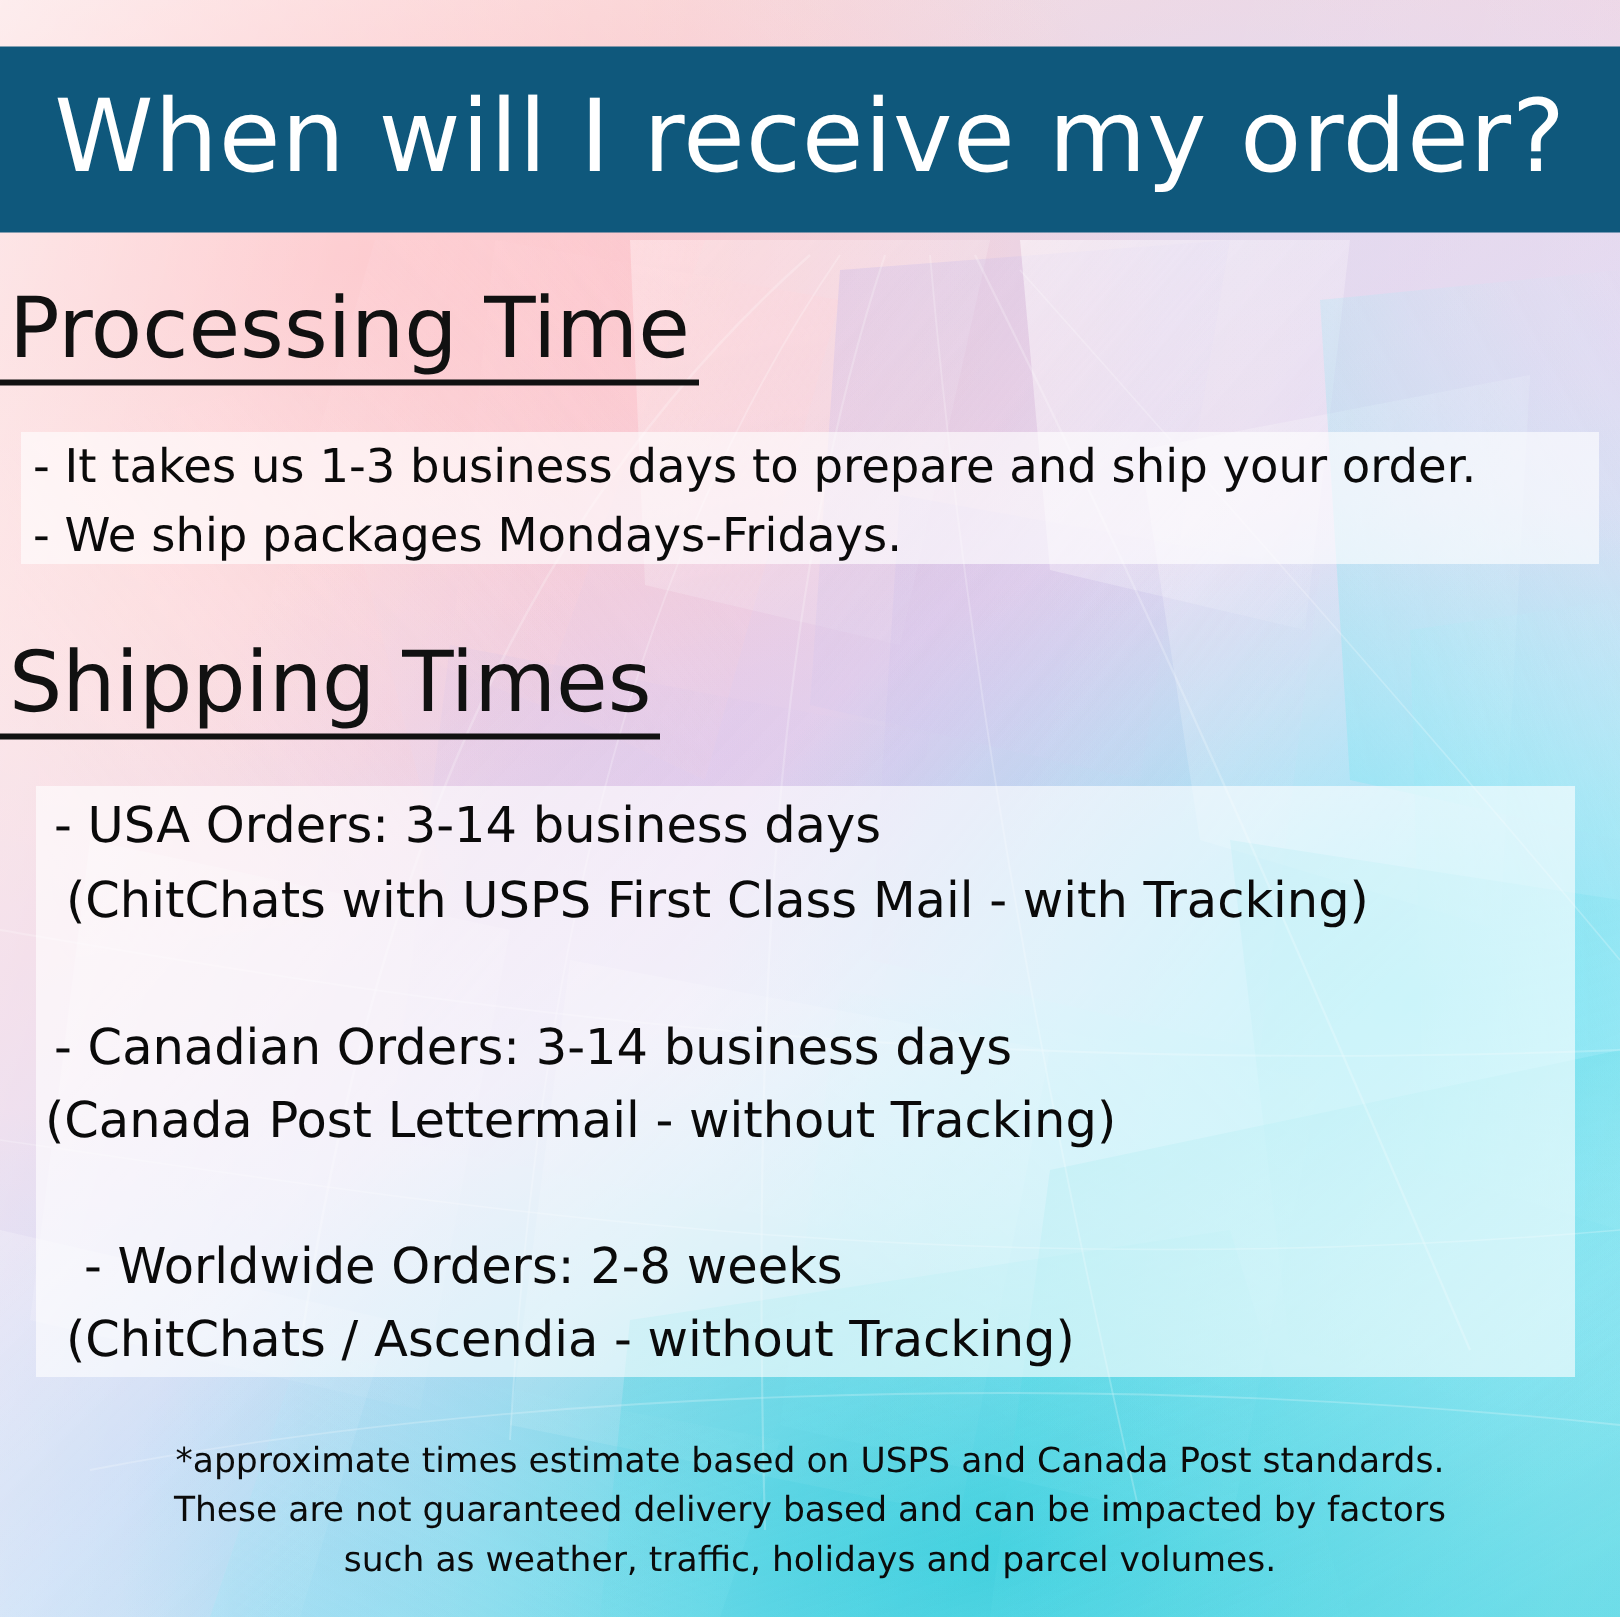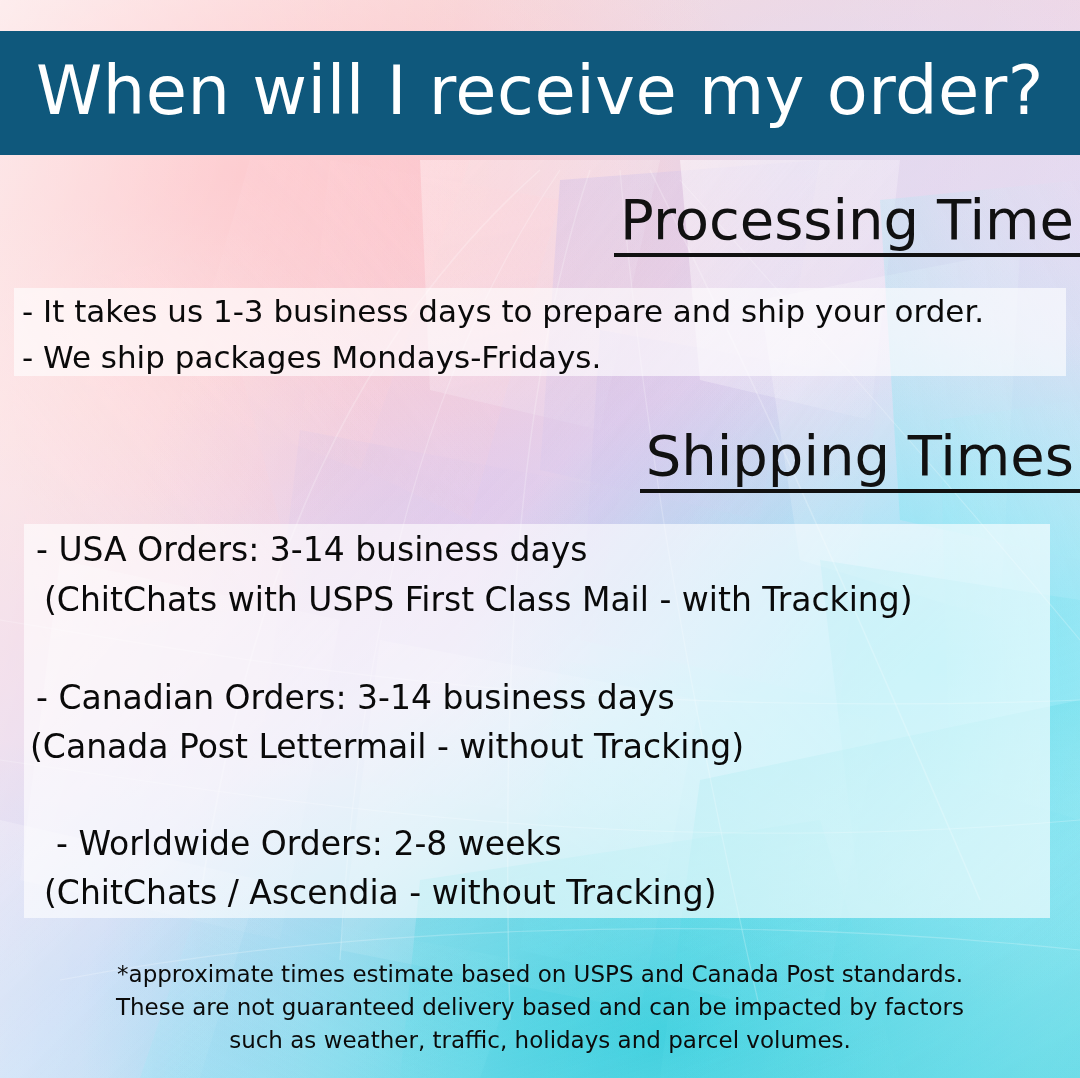--- a/index.html
+++ b/index.html
@@ -87,21 +87,21 @@
 
   
   .content {
     position: absolute;
     inset: 0;
   }
 
   .section-heading {
     position: absolute;
     width: 100%;
-    text-align: right;
+    text-align: left;
     color: #111111;
     font-size: 56px;
     line-height: 1;
     font-weight: 400;
     font-family: "DejaVu Sans", sans-serif;
   }
   .section-heading span.uline {
     display: inline-block;
     border-bottom: 4px solid #111111;
     padding: 0 6px 5px 6px;

